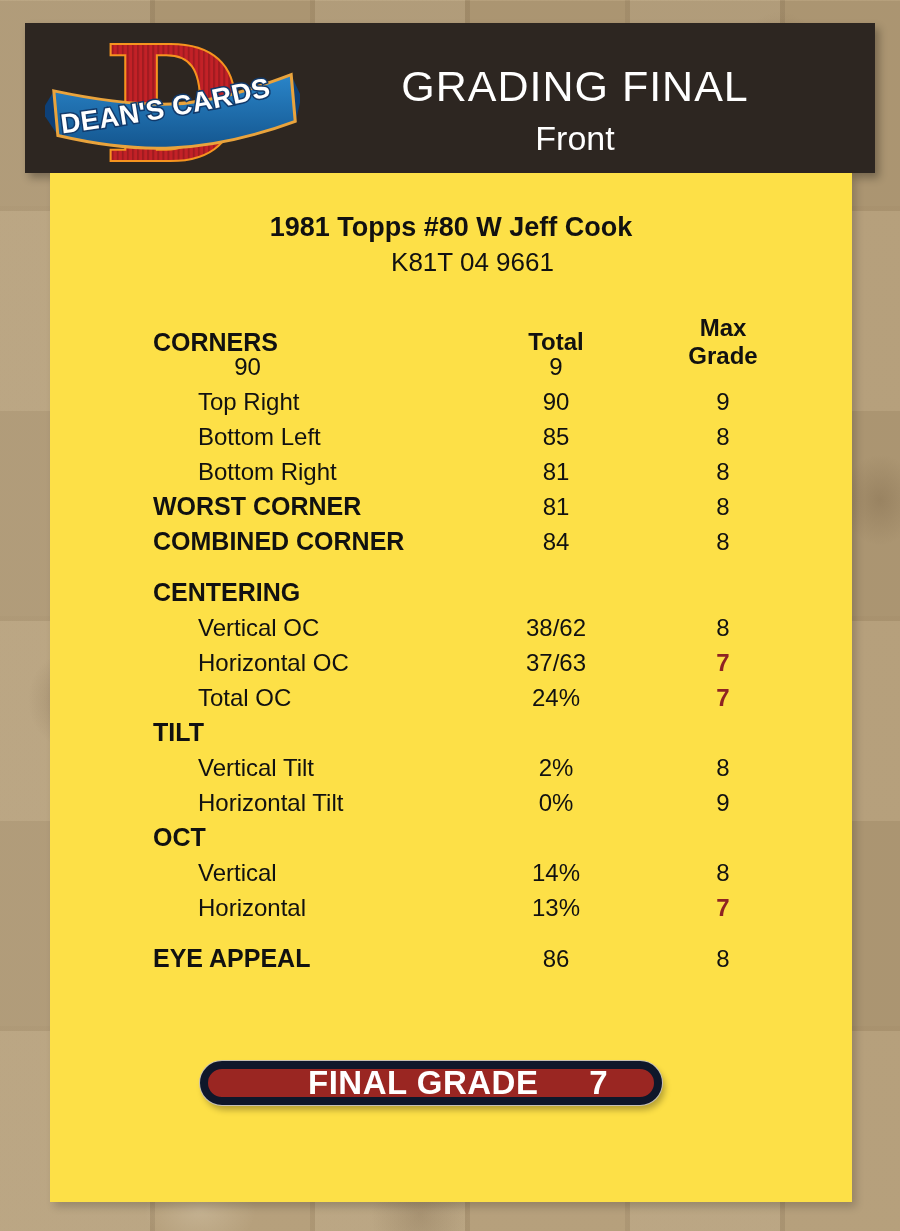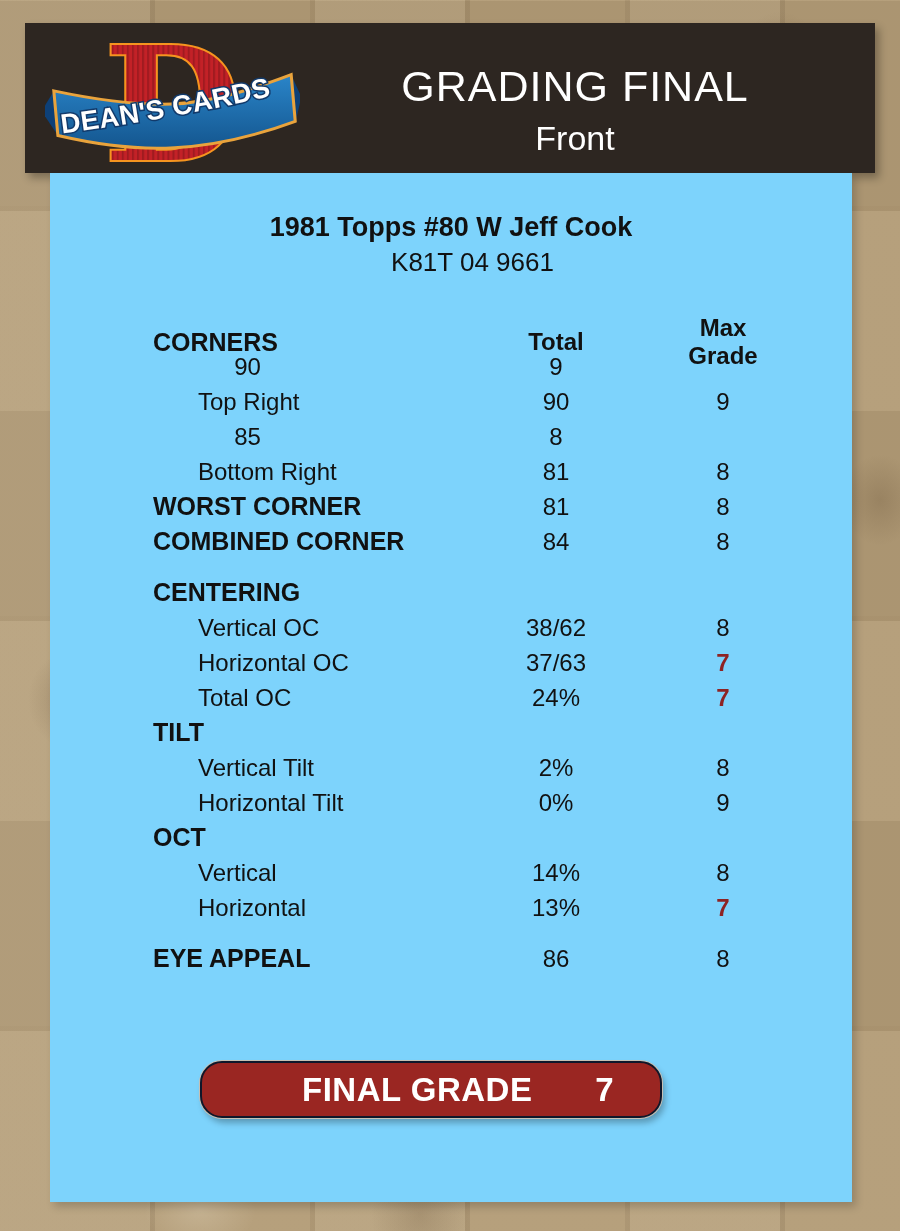--- a/index.html
+++ b/index.html
@@ -19,39 +19,39 @@
   .header{
     position:absolute;left:25px;top:23px;width:850px;height:150px;
     background:#2d2621;box-shadow:4px 5px 8px rgba(0,0,0,0.30);
   }
   .logo{position:absolute;left:20px;top:5px;width:255px;height:142px;}
   .header-titles{position:absolute;left:250px;right:0;top:40px;text-align:center;color:#ffffff;}
   .header-title{font-size:43px;line-height:46px;letter-spacing:1px;}
   .header-subtitle{font-size:34px;line-height:38px;margin-top:10px;}
   .content{
     position:absolute;left:50px;top:173px;width:802px;height:1029px;
-    background:#7dd3fc;box-shadow:4px 5px 8px rgba(0,0,0,0.18);
+    background:#fde047;box-shadow:4px 5px 8px rgba(0,0,0,0.18);
     color:#111111;
   }
   .card-title{position:absolute;top:39px;left:0;right:0;text-align:center;font-size:27px;font-weight:bold;}
   .card-serial{position:absolute;top:74px;left:0;right:0;text-align:center;font-size:26px;padding-left:43px;}
   .stats-table{position:absolute;top:141px;left:0;width:719px;}
   .row{display:grid;grid-template-columns:395px 222px 112px;height:35px;align-items:center;}
   .row.gap-before{margin-top:16px;}
   .cell{font-size:24px;}
   .cell.label{padding-left:103px;}
   .cell.label.indent{padding-left:148px;}
   .cell.label.section{font-weight:bold;font-size:25px;}
   .cell.value,.cell.max{text-align:center;}
   .cell.colhead{font-weight:bold;}
   .cell.max.red{color:#8e2323;font-weight:bold;}
   .cell.value.wide{transform:translateX(-55px);white-space:nowrap;}
   .final-grade{
-    position:absolute;top:888px;left:150px;width:462px;height:57px;
-    background:#9a2622;border:2px solid #0f172a;border-radius:22px;
+    position:absolute;top:888px;left:150px;width:462px;height:44px;
+    background:#9a2622;border:8px solid #0f172a;border-radius:22px;
     box-sizing:border-box;
     box-shadow:0 0 0 1px #c6c0b4, 3px 5px 6px rgba(0,0,0,0.28);
     display:flex;align-items:center;justify-content:space-between;
     padding:0 46px 0 100px;cursor:pointer;
   }
   .final-grade span{color:#ffffff;font-size:33px;font-weight:bold;letter-spacing:0.5px;}
 </style>
 </head>
 <body>
 
@@ -98,20 +98,21 @@
         <div class="row">
           <span class="cell value">90</span>
           <span class="cell max">9</span>
         </div>
         <div class="row">
           <span class="cell label indent">Top Right</span>
           <span class="cell value">90</span>
           <span class="cell max">9</span>
         </div>
         <div class="row">
+          <span class="cell label indent">Bottom Left</span>
           <span class="cell value">85</span>
           <span class="cell max">8</span>
         </div>
         <div class="row">
           <span class="cell label indent">Bottom Right</span>
           <span class="cell value">81</span>
           <span class="cell max">8</span>
         </div>
         <div class="row">
           <span class="cell label section">WORST CORNER</span>

